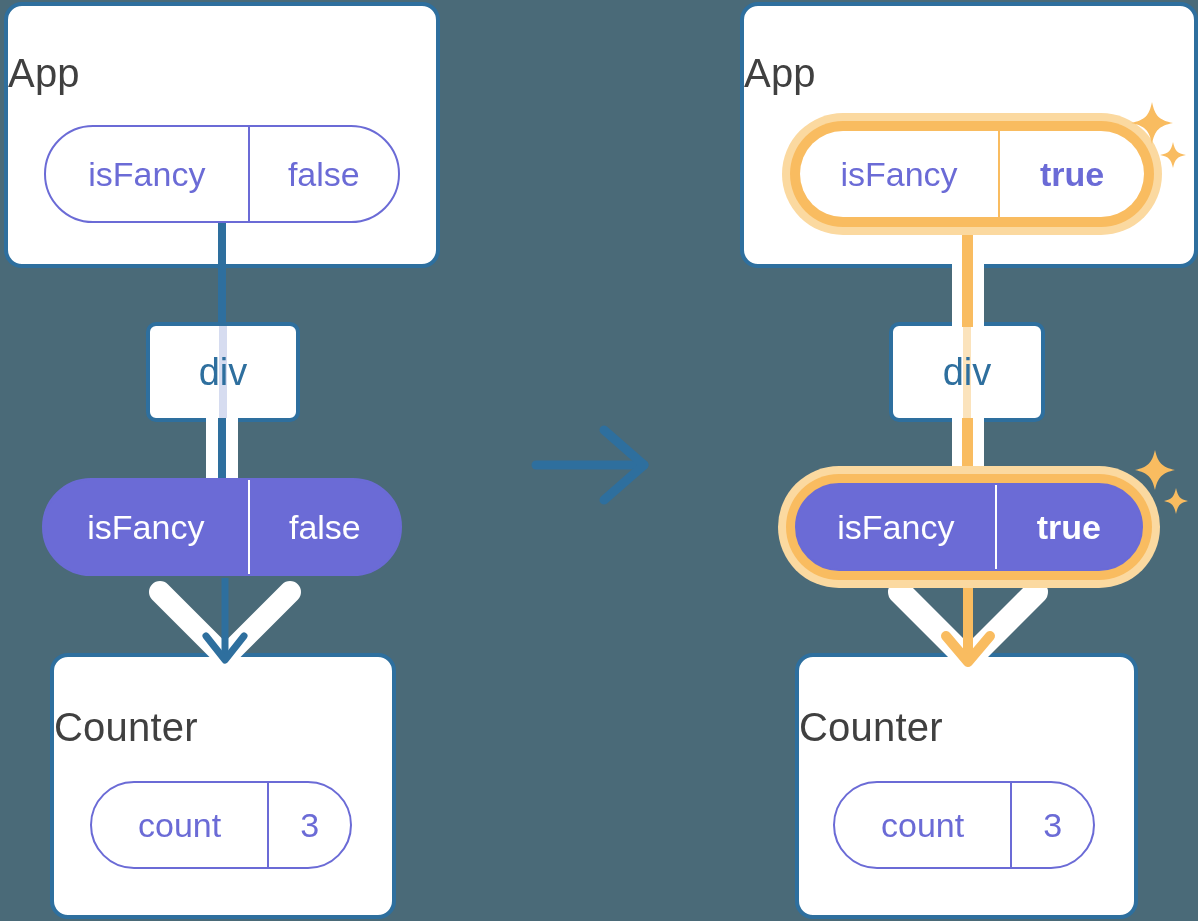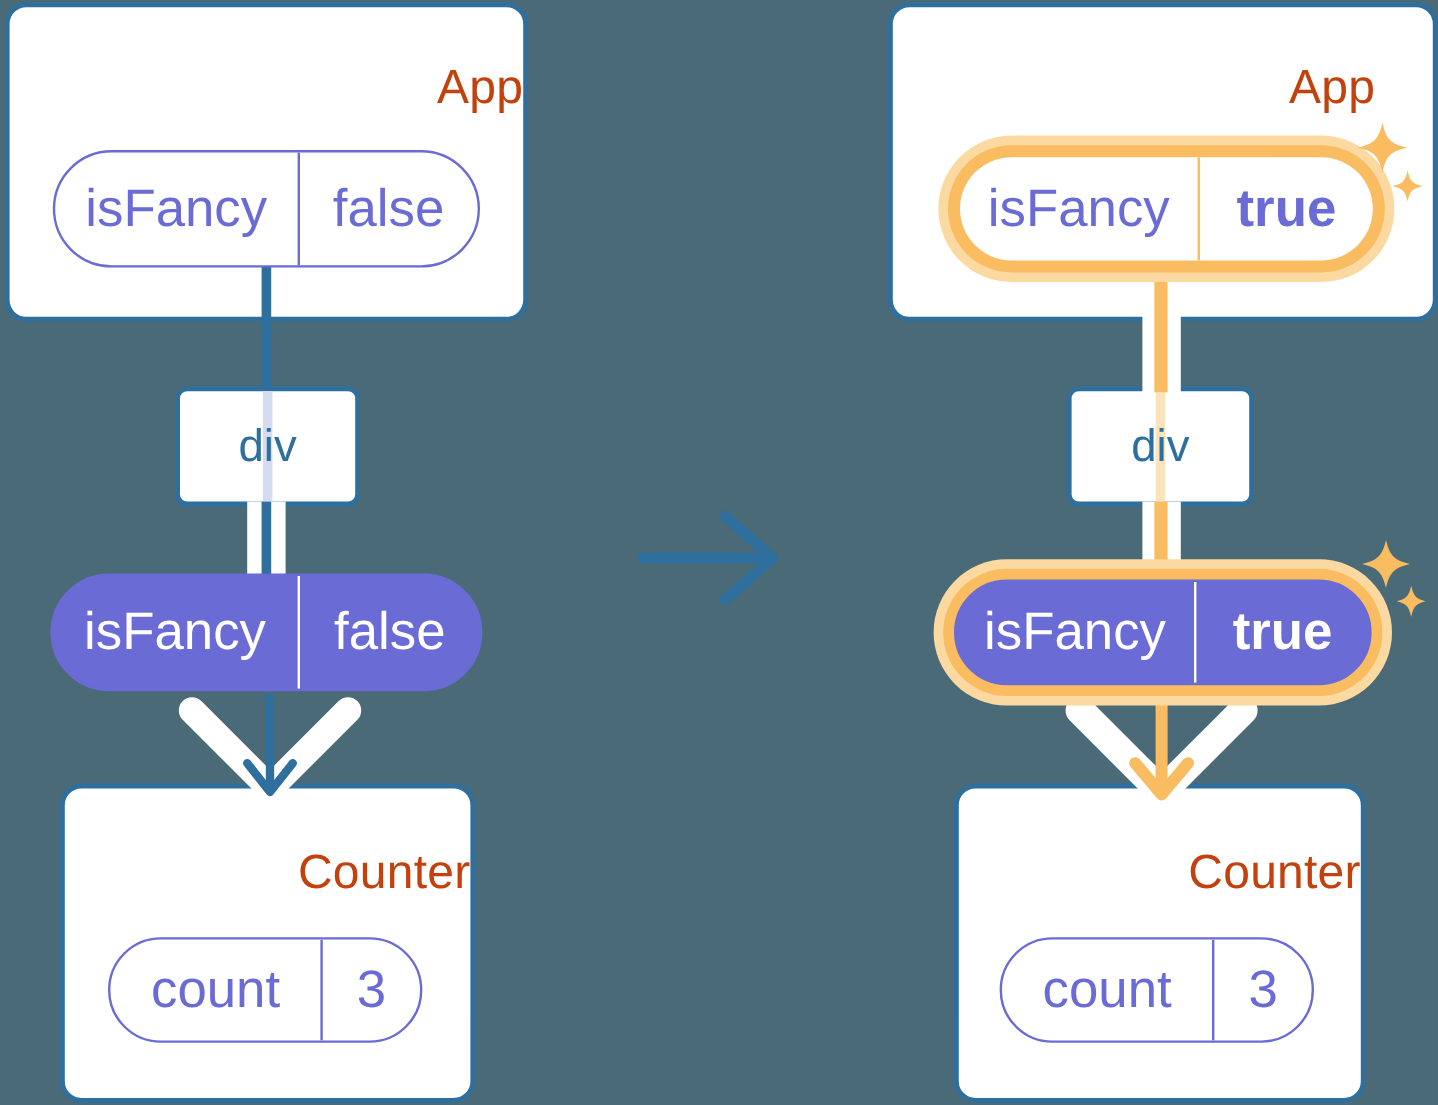--- a/index.html
+++ b/index.html
@@ -25,22 +25,22 @@
   .card {
     position: absolute;
     background: #ffffff;
     border: 4px solid #2e6f9e;
     border-radius: 18px;
     box-sizing: border-box;
   }
   .card-title {
     position: absolute;
     left: 0; right: 0;
-    text-align: right;
-    color: #c2410c;
+    text-align: left;
+    color: #404040;
     font-size: 40px;
     font-weight: 400;
     letter-spacing: .2px;
     white-space: nowrap;
   }
 
   
   .node-box {
     position: absolute;
     background: #ffffff;
@@ -99,21 +99,21 @@
   .pill.solid .pill-val { border-left: 2px solid #ffffff; }
 
   .pill.outline.hl { border-color: #f9bc60; }
   .pill.outline.hl .pill-val { border-left-color: #f9bc60; }
 
   .pill-key, .pill-val {
     display: flex;
     align-items: center;
     justify-content: center;
     box-sizing: border-box;
-    font-size: 44px;
+    font-size: 34px;
     white-space: nowrap;
   }
   .pill-val.bold { font-weight: bold; }
 
   
   .ring {
     position: absolute;
     border-radius: 999px;
     z-index: 3;
     background: #fbd9a0;

